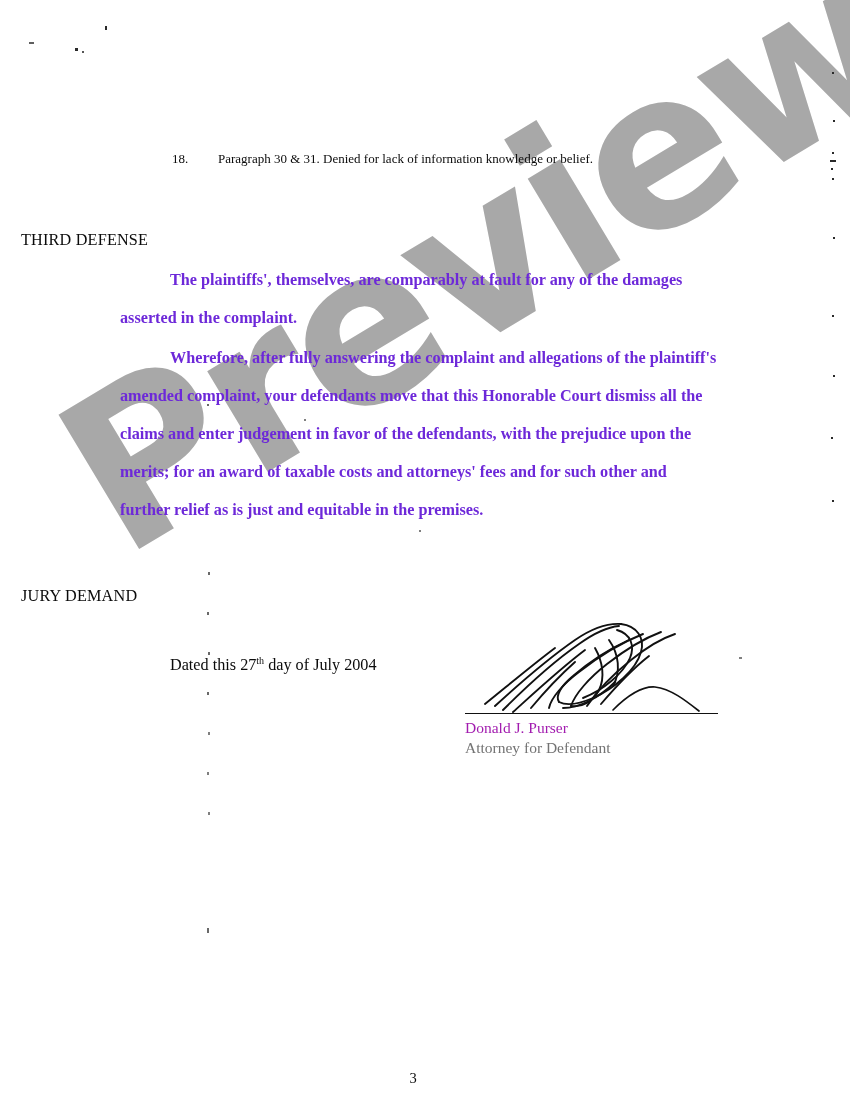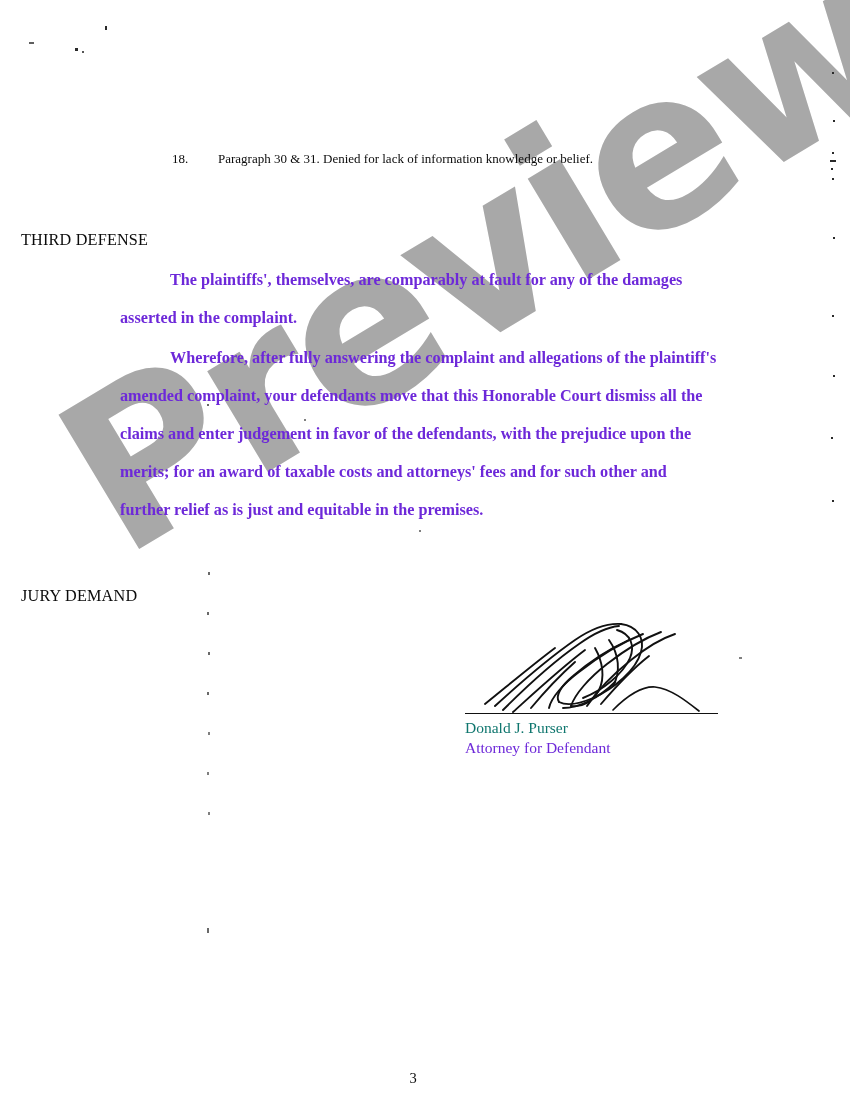--- a/index.html
+++ b/index.html
@@ -116,29 +116,29 @@
     left: 0;
     top: 93px;
     width: 253px;
     border-bottom: 1.3px solid #111111;
   }
   .sig-name {
     position: absolute;
     left: 0;
     top: 99px;
     font-size: 15.5px;
-    color: #0f766e;
+    color: #a21caf;
     white-space: nowrap;
   }
   .sig-title {
     position: absolute;
     left: 0;
     top: 119px;
     font-size: 15.5px;
-    color: #6d28d9;
+    color: #737373;
     white-space: nowrap;
   }
 
   
   #page-number {
     position: absolute;
     left: 0;
     top: 1070px;
     width: 850px;
     text-align: center;
@@ -176,20 +176,23 @@
 
     <div class="body-para" style="top:261px;">The plaintiffs', themselves, are comparably at fault for any of the damages asserted in the complaint.</div>
 
     <div class="body-para" style="top:339px;">Wherefore, after fully answering the complaint and allegations of the plaintiff's amended complaint, your defendants move that this Honorable Court dismiss all the claims and enter judgement in favor of the defendants, with the prejudice upon the merits; for an award of taxable costs and attorneys' fees and for such other and further relief as is just and equitable in the premises.</div>
 
     <div class="section-heading" style="top:539px;margin-top:48px;">
       <span>JURY DEMAND</span>
     </div>
 
 
+    <div class="dated-line">
+      <span>Dated this 27</span><sup>th</sup><span> day of July 2004</span>
+    </div>
   </div>
 
   <div id="signature-block">
 
     <svg id="signature-mark" viewBox="0 0 250 96">
       <g fill="none" stroke="#111111" stroke-width="1.9" stroke-linecap="round">
         <path d="M28 92 C50 70, 78 44, 104 26 C118 16, 132 9, 144 8"></path>
         <path d="M20 88 C44 66, 74 40, 100 22 C116 11, 132 5, 146 6"></path>
         <path d="M38 94 C58 76, 86 50, 110 32"></path>
         <path d="M146 6 C162 8, 170 20, 166 34 C161 52, 140 70, 118 80 C104 86, 92 88, 84 84"></path>

